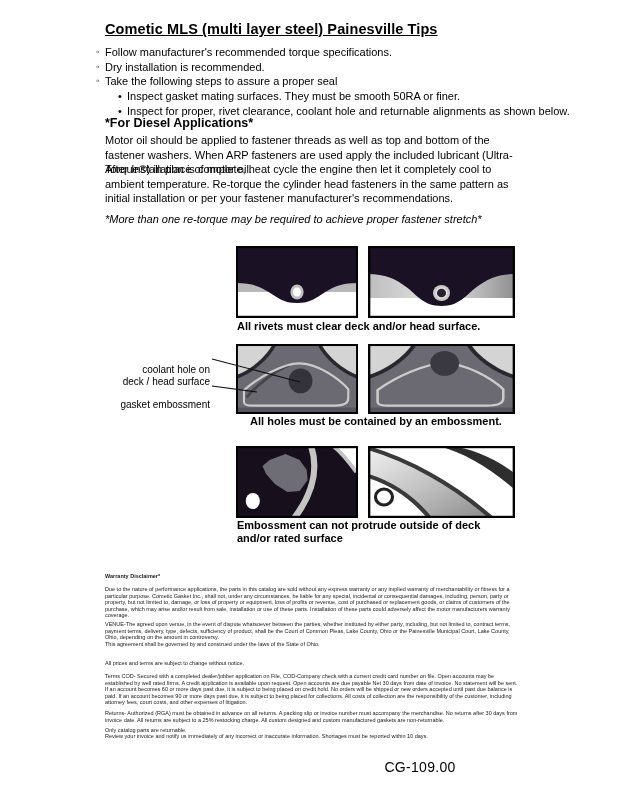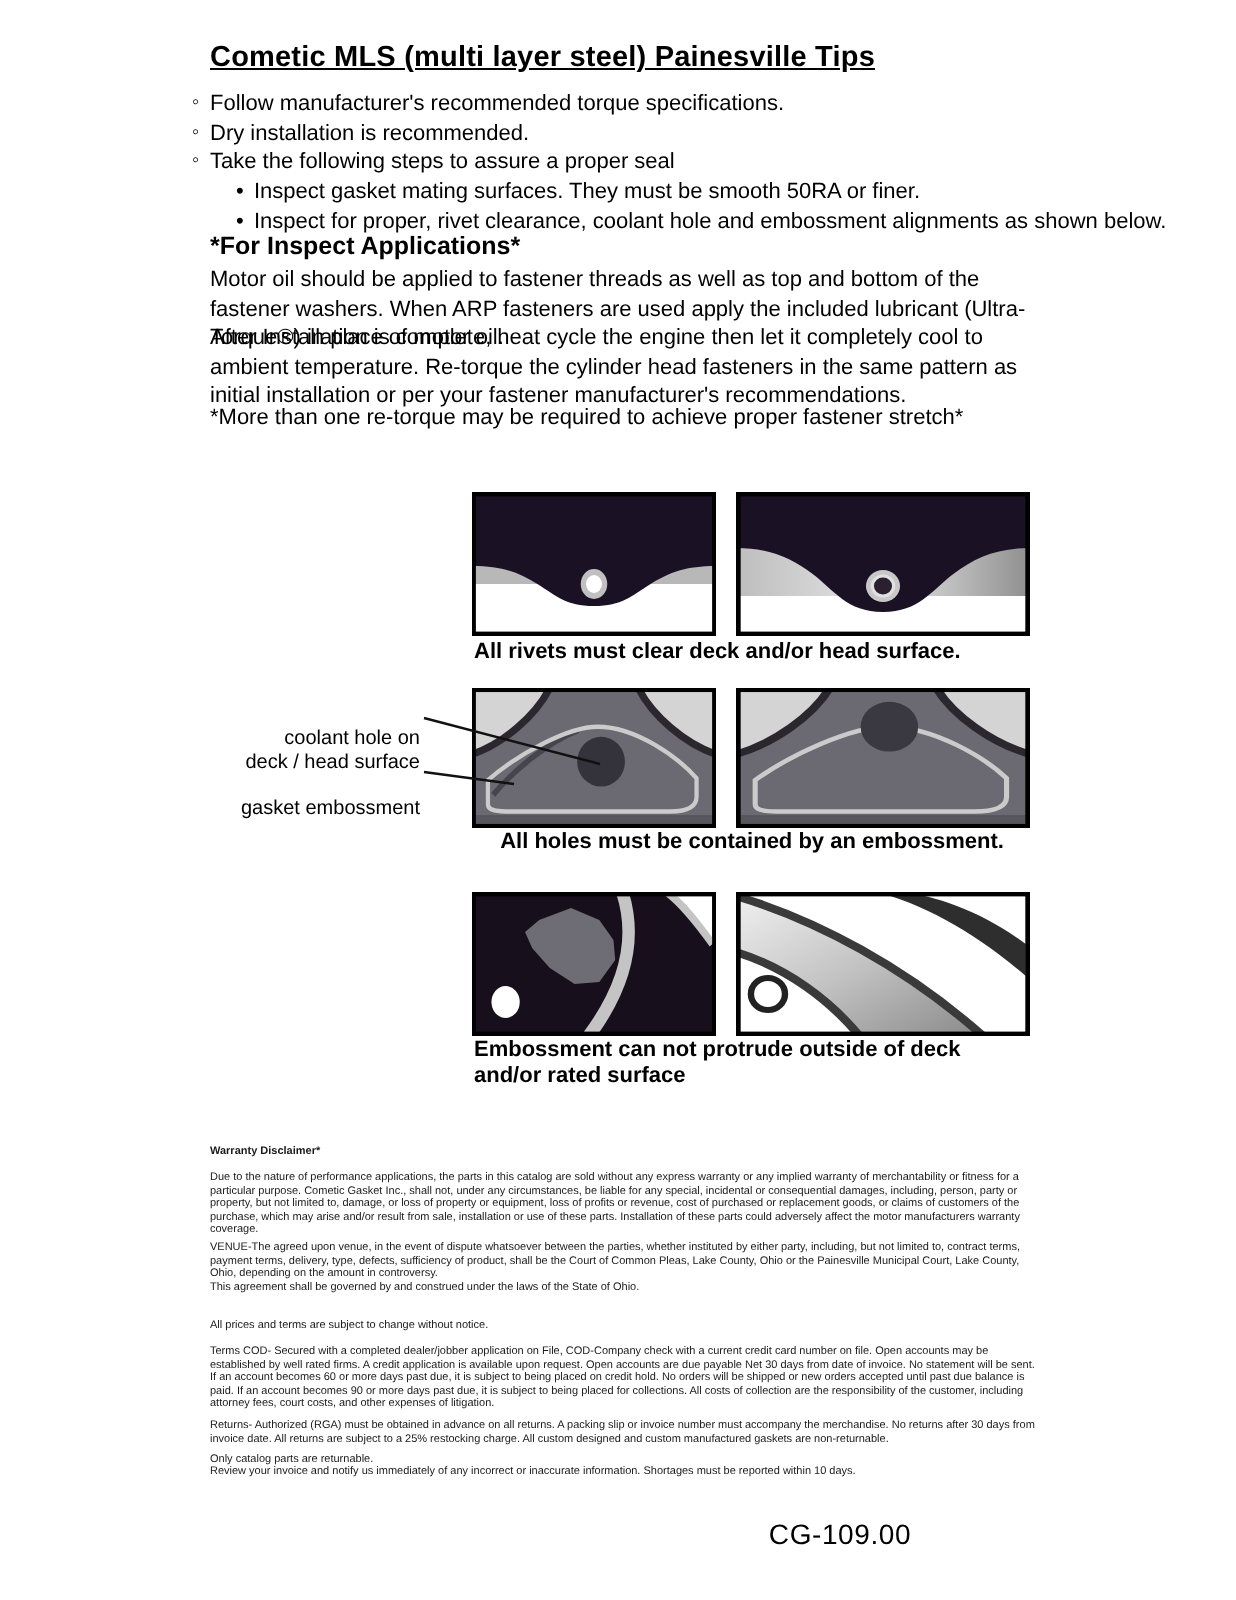--- a/index.html
+++ b/index.html
@@ -17,21 +17,21 @@
   .bullets { left:96px; top:45px; font-size:11px; line-height:14.7px; }
   .bullet-row { white-space:nowrap; }
   .bullet-row .marker { display:inline-block; width:9px; font-size:10px; vertical-align:top; }
   .sub { padding-left:22px; }
   .sub .marker { width:9px; font-size:11px; }
 
   .diesel-heading { left:105px; top:116px; font-size:12.5px; font-weight:bold; white-space:nowrap; }
   .body-para { left:105px; width:418px; font-size:11px; line-height:14.6px; }
   .p1 { top:133px; }
   .p2 { top:162px; }
-  .note { top:202px; white-space:nowrap; }
+  .note { top:212px; white-space:nowrap;font-style:italic; }
 
   .rw-label { font-size:15px; letter-spacing:0.5px; color:#111; text-align:center; white-space:nowrap;margin-top:28px; }
   .dbox { position:absolute; line-height:0; }
   .dbox svg { display:block; }
   .caption { font-size:11px; font-weight:bold; line-height:13px; white-space:nowrap; }
 
   .pointer-label { font-size:10px; line-height:11.5px; text-align:right; color:#000;margin-top:20px; }
 
   .legal { left:105px; width:414px; font-size:5.5px; line-height:6.6px; color:#1a1a1a; }
   .legal-head { font-weight:bold; }
@@ -43,24 +43,24 @@
 
 <div class="page">
 
   <div class="abs title">Cometic MLS (multi layer steel) Painesville Tips</div>
 
   <div class="abs bullets">
     <div class="bullet-row"><span class="marker">◦</span><span>Follow manufacturer's recommended torque specifications.</span></div>
     <div class="bullet-row"><span class="marker">◦</span><span>Dry installation is recommended.</span></div>
     <div class="bullet-row"><span class="marker">◦</span><span>Take the following steps to assure a proper seal</span></div>
     <div class="bullet-row sub"><span class="marker">•</span><span>Inspect gasket mating surfaces.  They must be smooth 50RA or finer.</span></div>
-    <div class="bullet-row sub"><span class="marker">•</span><span>Inspect for proper, rivet clearance, coolant hole and embossment alignments as shown below.</span></div>
+    <div class="bullet-row sub"><span class="marker">•</span><span>Inspect for proper, rivet clearance, coolant hole and returnable alignments as shown below.</span></div>
   </div>
 
-  <div class="abs diesel-heading">*For Inspect Applications*</div>
+  <div class="abs diesel-heading">*For Diesel Applications*</div>
   <div class="abs body-para p1">Motor oil should be applied to fastener threads as well as top and bottom of the fastener washers. When ARP fasteners are used apply the included lubricant (Ultra-Torque®) in place of motor oil.</div>
   <div class="abs body-para p2">After Installation is complete, heat cycle the engine then let it completely cool to ambient temperature. Re-torque the cylinder head fasteners in the same pattern as initial installation or per your fastener manufacturer's recommendations.</div>
   <div class="abs body-para note">*More than one re-torque may be required to achieve proper fastener stretch*</div>
 
   <div class="abs rw-label" style="left:236px; top:230px; width:122px;">RIGHT</div>
   <div class="abs rw-label" style="left:368px; top:230px; width:147px;">WRONG</div>
 
   <div class="dbox" style="left:236px; top:246px; width:122px; height:72px;">
     <svg width="122" height="72" viewBox="0 0 138 72" preserveAspectRatio="none">
       <rect x="0" y="0" width="138" height="72" fill="#ffffff"></rect>

